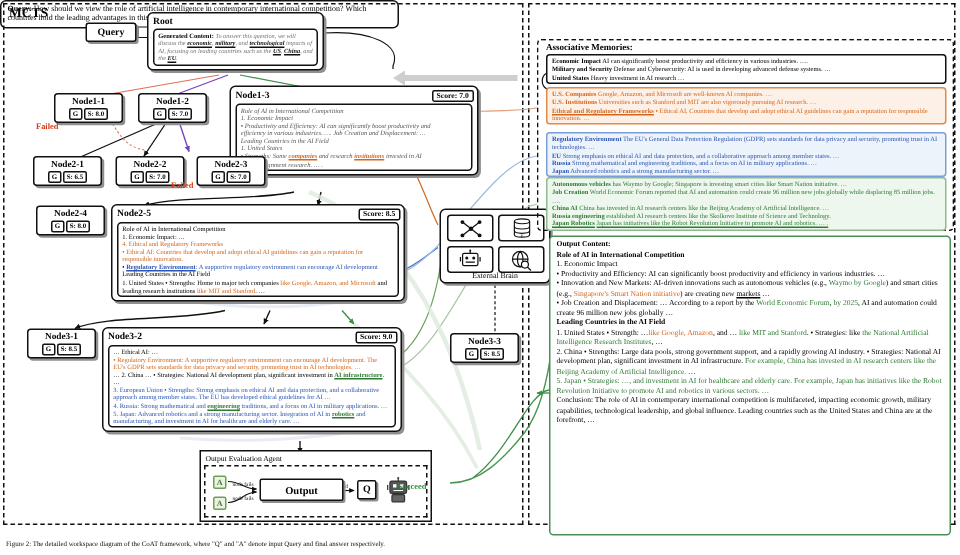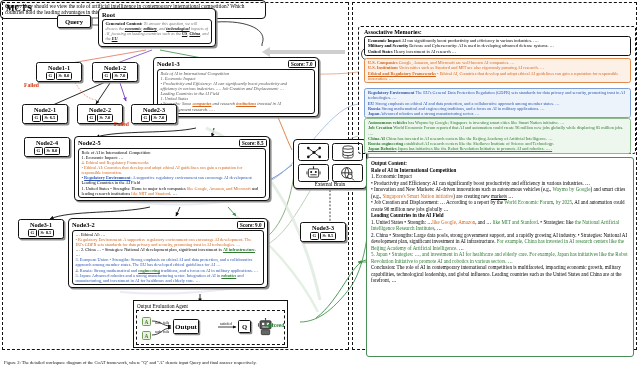--- a/index.html
+++ b/index.html
@@ -82,21 +82,21 @@
   
   #oea { position:absolute; left:133px; top:300px; width:155px; height:48px; border:1px solid #111; background:#fff; }
   #oea-title { position:absolute; left:3px; top:1.5px; font-size:5.1px; }
   #oea-dash { position:absolute; left:2px; top:9px; right:2px; bottom:2px; border:0.8px dashed #111; }
   .agent-chip {
     position:absolute; width:9px; height:9px; border:0.8px solid #6f9e55; border-radius:1.5px;
     background:#eaf3e3; color:#4c7a35; font-weight:bold; font-size:5.4px;
     display:flex; align-items:center; justify-content:center;
   }
   #output-box {
-    position:absolute; left:39px; top:18px; width:26px; height:15px;
+    position:absolute; left:39px; top:18px; width:56px; height:15px;
     border:1px solid #111; border-radius:1.5px; background:#fff;
     box-shadow:1.3px 1.3px 0 #8f8f8f;
     display:flex; align-items:center; justify-content:center; font-weight:bold; font-size:7px;
   }
   #q-box {
     position:absolute; left:104px; top:19px; width:13px; height:13px;
     border:1px solid #111; border-radius:1.5px; background:#fff;
     box-shadow:1.3px 1.3px 0 #8f8f8f;
     display:flex; align-items:center; justify-content:center; font-weight:bold; font-size:6.6px;
   }

